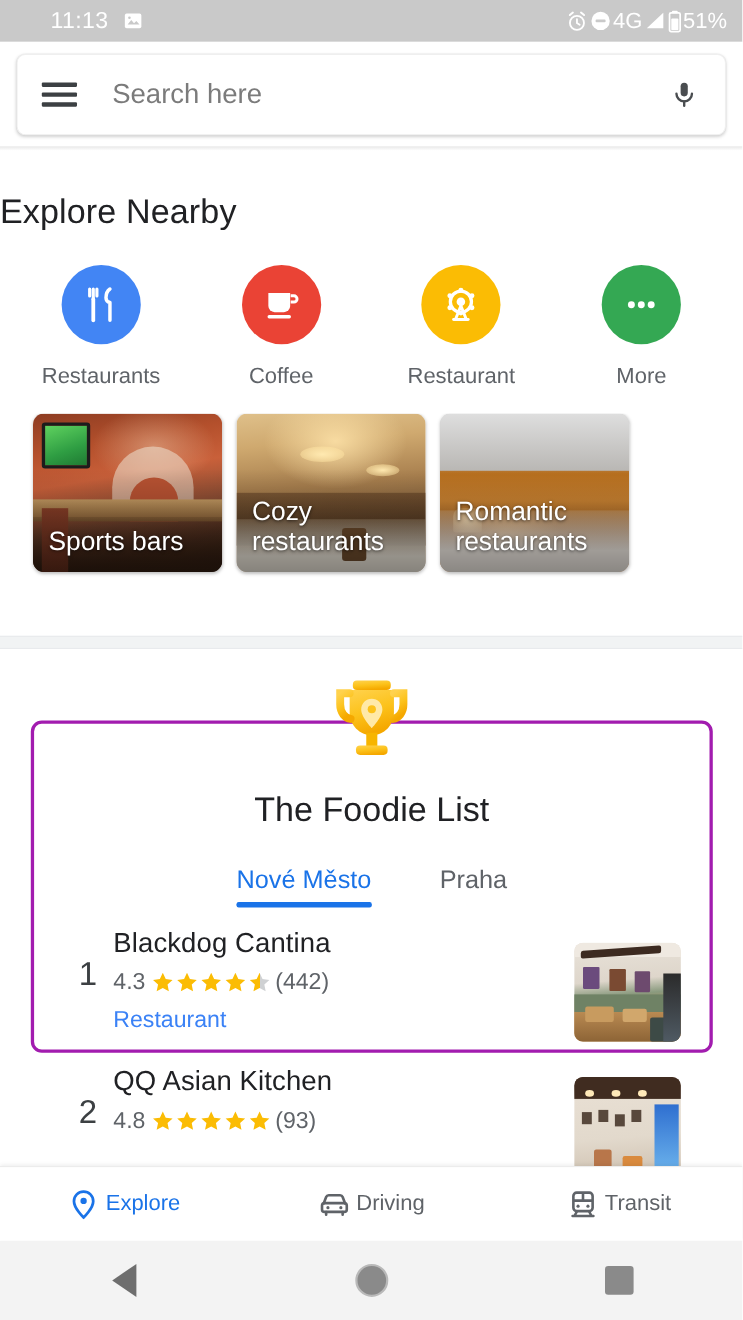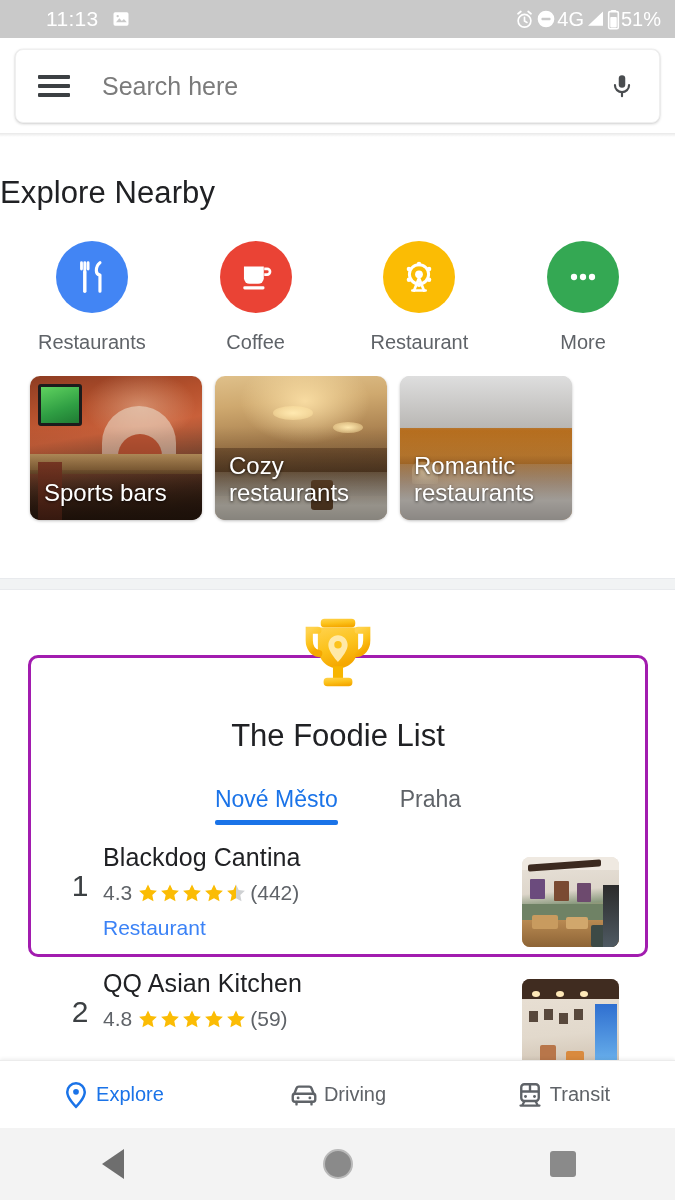--- a/index.html
+++ b/index.html
@@ -426,21 +426,21 @@
               <svg width="22" height="22" viewBox="0 0 24 24">
                   <path d="M12 2.6l2.9 6.2 6.8.8-5 4.6 1.3 6.7L12 17.6 5.9 20.9l1.4-6.7-5-4.6 6.8-.8z" fill="#FBBC04"></path>
                 </svg>
               <svg width="22" height="22" viewBox="0 0 24 24">
                   <path d="M12 2.6l2.9 6.2 6.8.8-5 4.6 1.3 6.7L12 17.6 5.9 20.9l1.4-6.7-5-4.6 6.8-.8z" fill="#FBBC04"></path>
                 </svg>
               <svg width="22" height="22" viewBox="0 0 24 24">
                   <path d="M12 2.6l2.9 6.2 6.8.8-5 4.6 1.3 6.7L12 17.6 5.9 20.9l1.4-6.7-5-4.6 6.8-.8z" fill="#FBBC04"></path>
                 </svg>
             </span>
-            <span>(59)</span>
+            <span>(93)</span>
           </div>
         </div>
         <div class="thumb" style="margin-top:10px">
           <div style="position:absolute;inset:0;background:linear-gradient(175deg,#4d3526 0%,#e7ded2 22%,#e2d9cc 60%,#cdbfae 100%)"></div>
           <div style="position:absolute;top:0;left:0;right:0;height:20px;background:#402c20"></div>
           <div style="position:absolute;top:12px;left:10px;width:8px;height:6px;background:#ffe9b8;border-radius:50%"></div>
           <div style="position:absolute;top:12px;left:34px;width:8px;height:6px;background:#ffe9b8;border-radius:50%"></div>
           <div style="position:absolute;top:12px;left:58px;width:8px;height:6px;background:#ffe9b8;border-radius:50%"></div>
           <div style="position:absolute;top:32px;left:7px;width:9px;height:11px;background:#58483c"></div>
           <div style="position:absolute;top:30px;left:22px;width:9px;height:11px;background:#58483c"></div>

